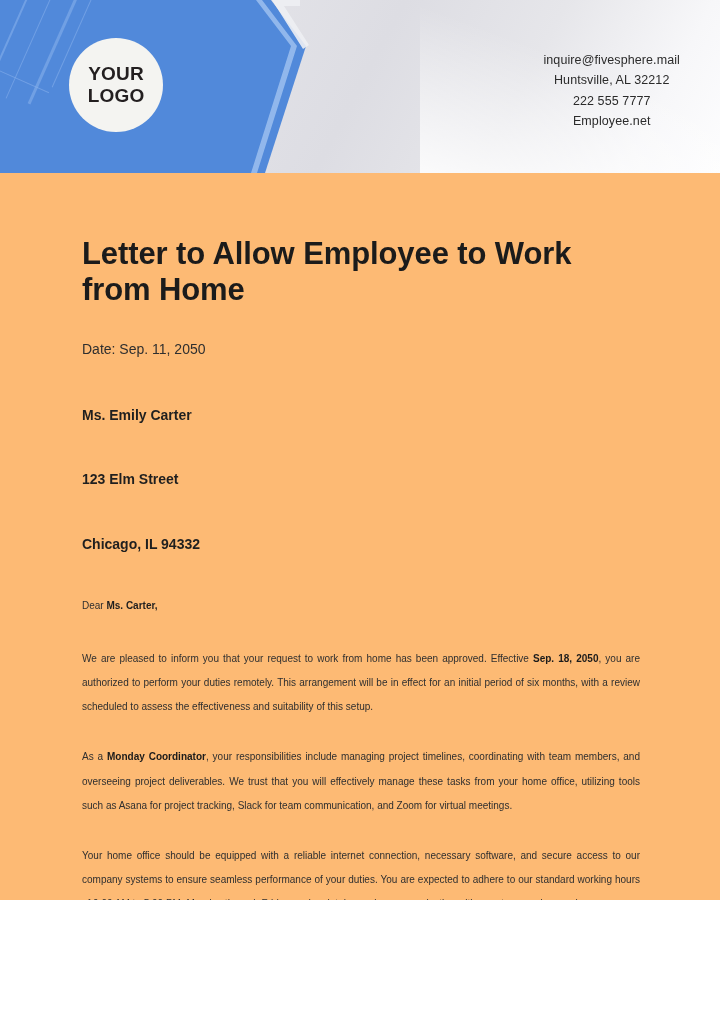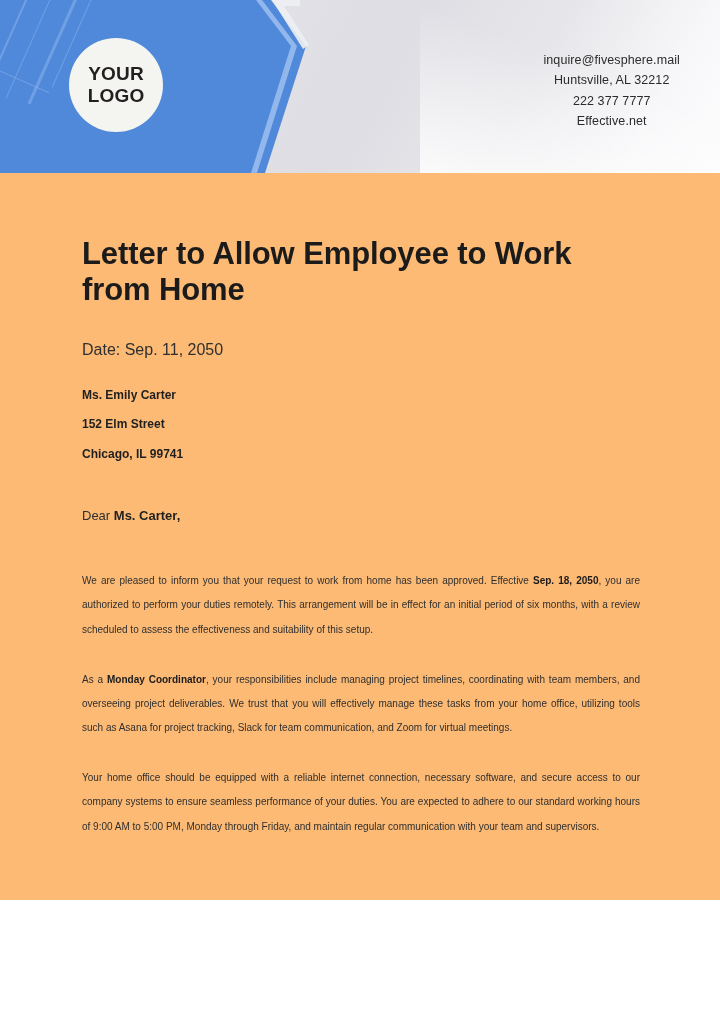--- a/index.html
+++ b/index.html
@@ -147,39 +147,40 @@
 
   .doc-title {
     font-size: 31px;
     font-weight: 700;
     color: #1b1b1b;
     letter-spacing: -.1px;
     margin-bottom: 33px;
   }
 
   .date-line {
-    font-size: 16px;
+    font-size: 14px;
     color: #2f2f2f;
-    margin-bottom: 22px;
+    margin-bottom: 41px;
   }
 
   .recipient {
     margin-bottom: 39px;
   }
   .recipient div {
-    font-size: 12px;
+    font-size: 14px;
     font-weight: 700;
     color: #1f1f1f;
     line-height: 2.45;
+    margin-top: 30px;
   }
 
   .salutation {
-    font-size: 13px;
+    font-size: 10px;
     color: #2f2f2f;
-    margin-bottom: 46px;
+    margin-bottom: 36px;
   }
   .salutation b { font-weight: 700; color: #1f1f1f; }
 
   .para {
     font-size: 10px;
     color: #2f2f2f;
     text-align: justify;
     line-height: 2.42;
     margin-bottom: 26px;
   }
@@ -204,35 +205,35 @@
     <div class="stripe s5"></div>
 
     <div class="logo-circle">
       <span>YOUR</span>
       <span>LOGO</span>
     </div>
 
     <div class="contact">
       <div>inquire@fivesphere.mail</div>
       <div>Huntsville, AL 32212</div>
-      <div>222 377 7777</div>
-      <div>Effective.net</div>
+      <div>222 555 7777</div>
+      <div>Employee.net</div>
     </div>
   </div>
 
   <div class="body-wrap">
 
     <div class="doc-title">Letter to Allow Employee to Work from Home</div>
 
     <div class="date-line">Date: Sep. 11, 2050</div>
 
     <div class="recipient">
       <div>Ms. Emily Carter</div>
-      <div>152 Elm Street</div>
-      <div>Chicago, IL 99741</div>
+      <div>123 Elm Street</div>
+      <div>Chicago, IL 94332</div>
     </div>
 
     <div class="salutation">
       <span>Dear </span><b>Ms. Carter,</b>
     </div>
 
     <p class="para">
       <span>We are pleased to inform you that your request to work from home has been approved. Effective </span><b>Sep. 18, 2050</b><span>, you are authorized to perform your duties remotely. This arrangement will be in effect for an initial period of six months, with a review scheduled to assess the effectiveness and suitability of this setup.</span>
     </p>
 

